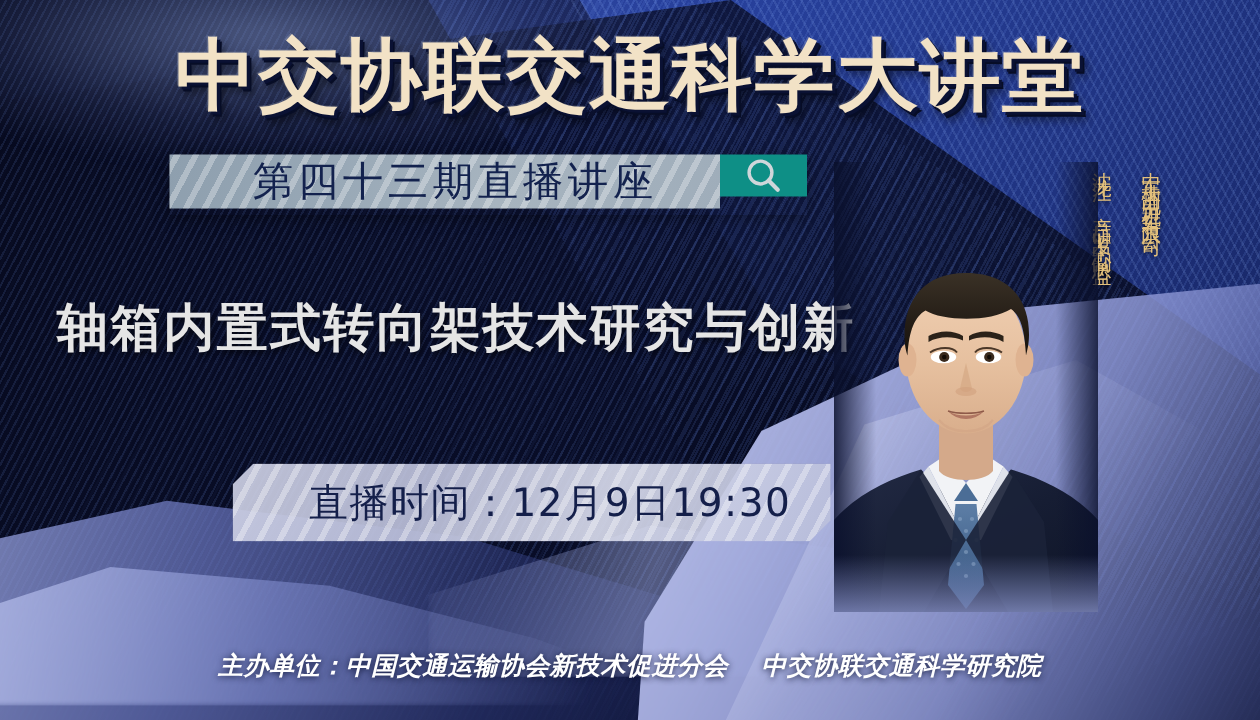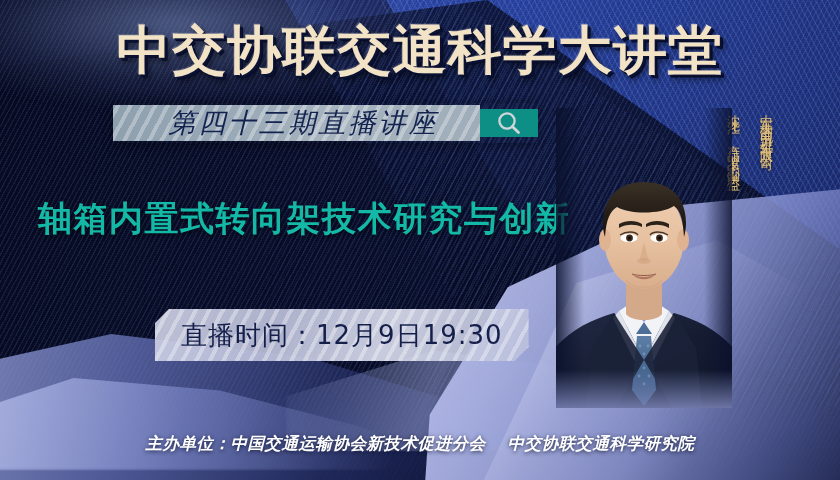--- a/index.html
+++ b/index.html
@@ -149,23 +149,22 @@
     white-space: nowrap;
     transform: scaleX(1.04);
   }
 
   
   .subtitle-bar {
     position: absolute;
     left: 113px; top: 103px;
     width: 425px; height: 40px;
     display: flex;
-    align-items: center;
+    align-items: flex-start;
     box-shadow: 0 2px 10px rgba(0,0,0,.35);
-    font-style: italic;
   }
   .subtitle-bar-body {
     flex: 1;
     position: relative;
     background: linear-gradient(100deg, #8e9fae 0%, #98a8b6 30%, #a7b4bf 60%, #9fadba 100%);
     display: flex;
     align-items: center;
     justify-content: center;
     overflow: hidden;
   }
@@ -199,21 +198,21 @@
     justify-content: center;
   }
   .search-glyph { display: block; }
 
   
   .headline {
     position: absolute;
     left: 38px; top: 196px;
     font-size: 34px;
     font-weight: 700;
-    color: #14b8a6;
+    color: #e5e5e5;
     letter-spacing: 1.5px;
     white-space: nowrap;
     font-family: "DejaVu Sans", "Liberation Sans", sans-serif;
     text-shadow: 1px 2px 4px rgba(0,0,0,.6);
   }
 
   
   .time-pill {
     position: absolute;
     left: 155px; top: 309px;
@@ -239,20 +238,21 @@
     );
     pointer-events: none;
   }
   .time-text {
     position: relative; z-index: 2;
     font-size: 26px;
     color: #141f4a;
     letter-spacing: 1px;
     white-space: nowrap;
     font-family: "DejaVu Sans", "Liberation Sans", sans-serif;
+    margin-left: 25px;
   }
 
   
   .portrait {
     position: absolute;
     left: 556px; top: 108px;
     width: 176px; height: 300px;
     overflow: hidden;
   }
   .portrait-fade {

